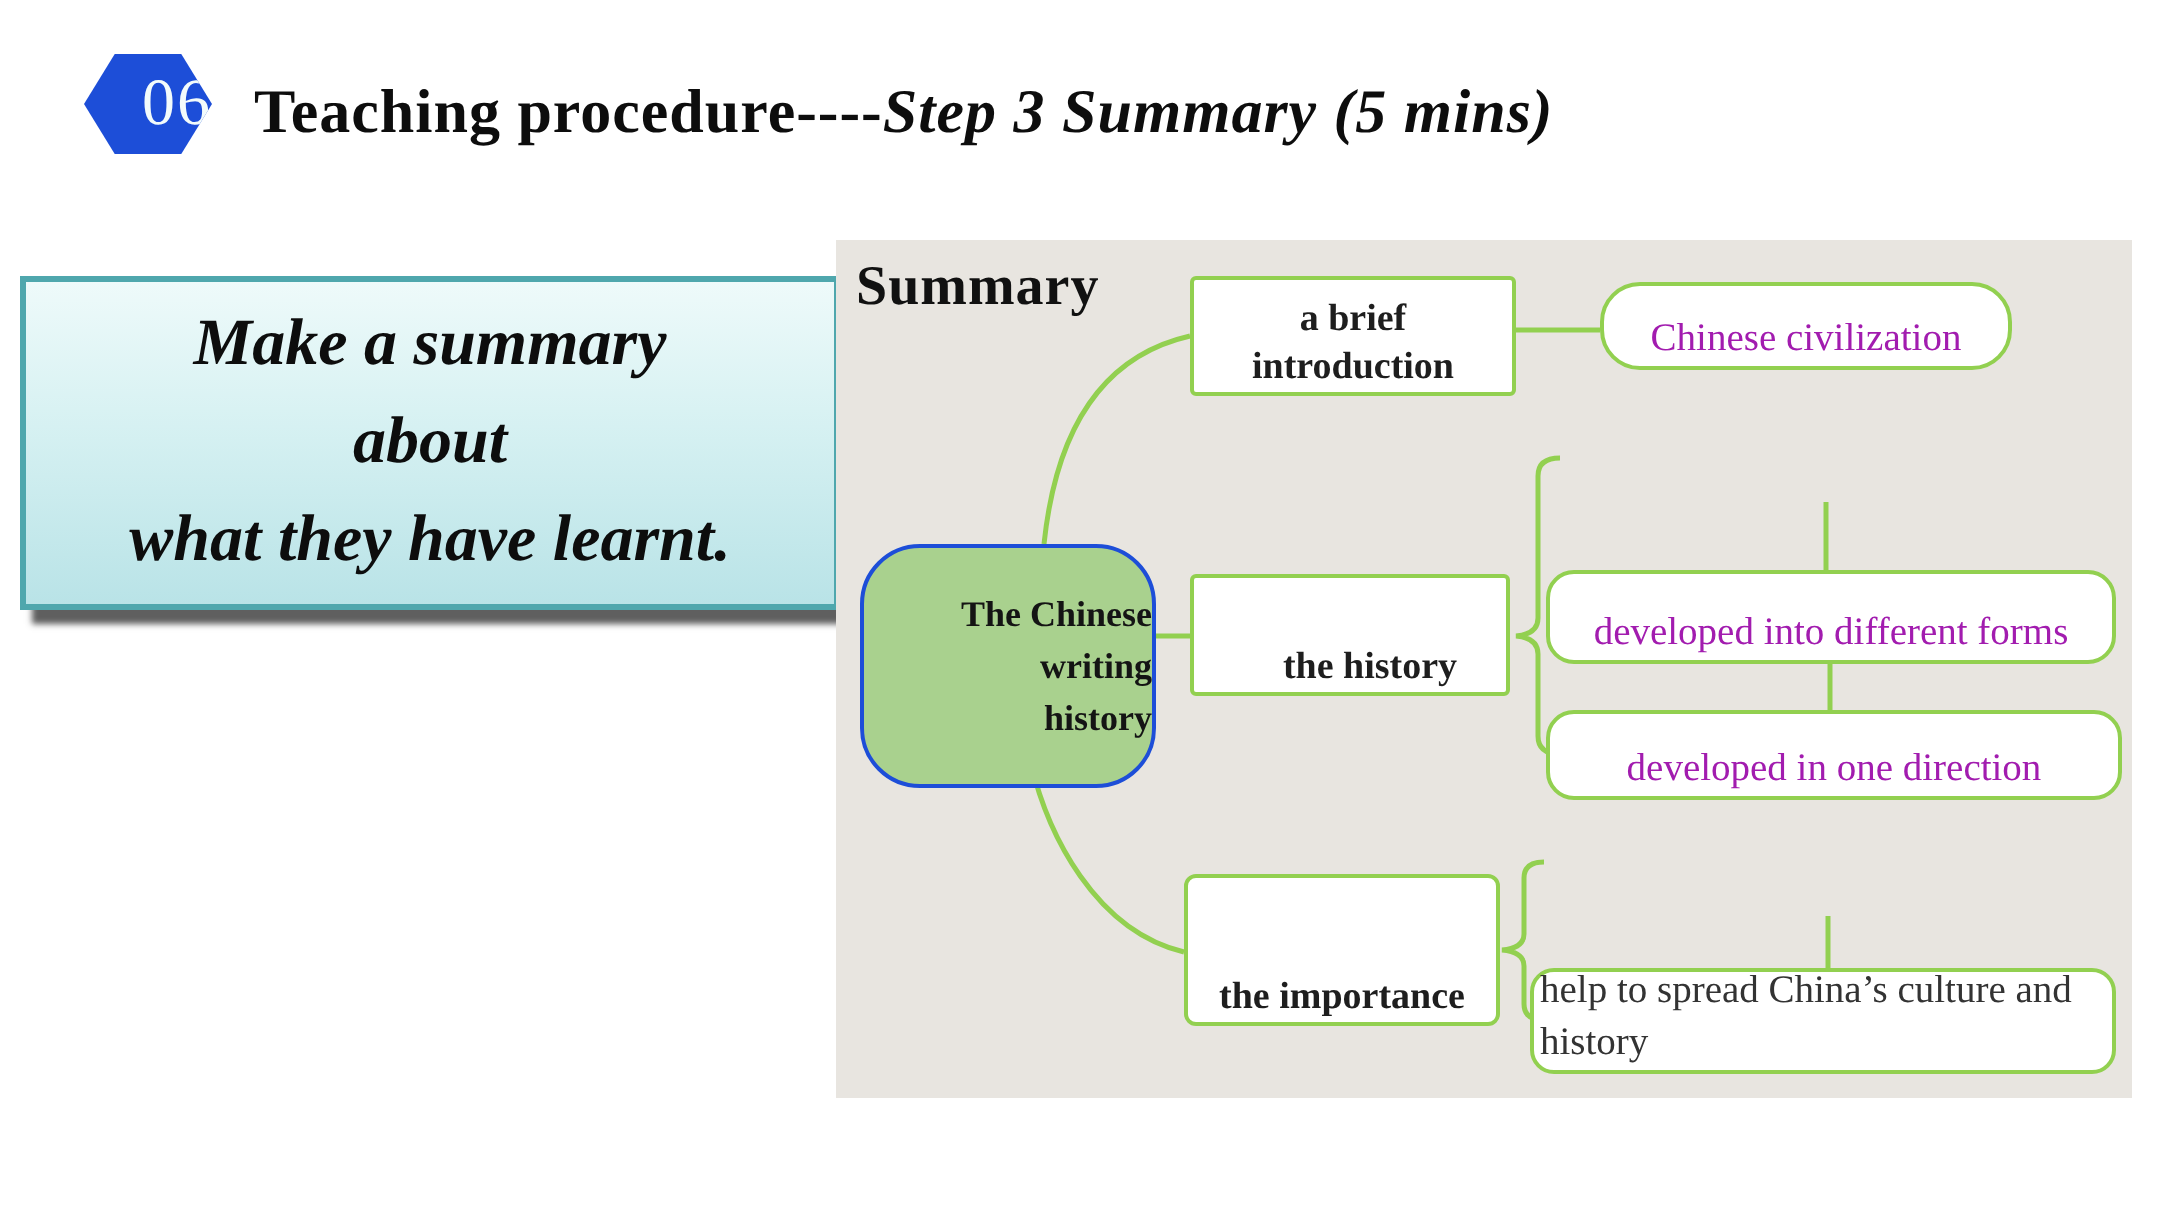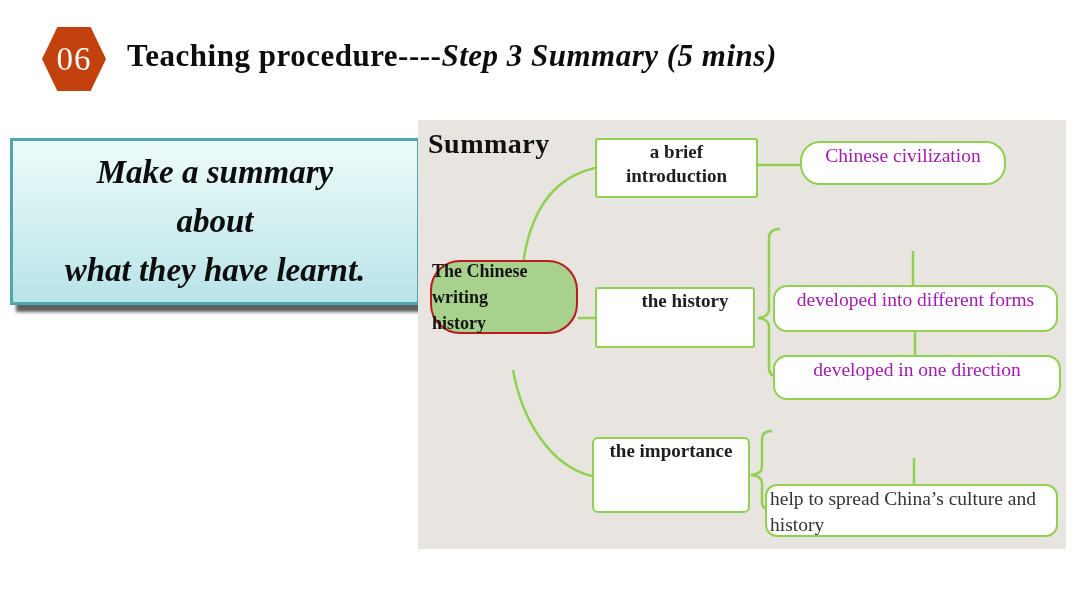--- a/index.html
+++ b/index.html
@@ -3,24 +3,24 @@
 <meta charset="utf-8">
 <style>
   html,body{margin:0;padding:0;}
   body{
     width:1080px;height:608px;position:relative;background:#ffffff;overflow:hidden;
     font-family:"Liberation Serif","DejaVu Serif",serif;
   }
   
   .hdr{position:absolute;left:0;top:0;width:1080px;height:100px;}
   .badge{
-    position:absolute;left:42px;top:27px;width:64px;height:64px;
-    background:#c2410c;
+    position:absolute;left:42px;top:27px;width:64px;height:50px;
+    background:#1d4ed8;
     clip-path:polygon(24% 0,76% 0,100% 50%,76% 100%,24% 100%,0 50%);
-    display:flex;align-items:center;justify-content:center;
+    display:flex;align-items:center;justify-content:flex-end;
   }
   .badge span{color:#f3fbfb;font-size:33px;font-weight:400;letter-spacing:1px;}
   .title{
     position:absolute;left:127px;top:38px;font-size:31px;font-weight:bold;color:#0d0d0d;
     white-space:nowrap;letter-spacing:0.5px;
   }
   .title .it{font-style:italic;}
   
   .instr{
     position:absolute;left:10px;top:138px;width:404px;height:161px;
@@ -37,24 +37,24 @@
   .panel{
     position:absolute;left:418px;top:120px;width:648px;height:429px;
     background:#e8e5e0;
   }
   .panel svg{position:absolute;left:0;top:0;}
   .sum-h{
     position:absolute;left:10px;top:8px;font-size:28px;font-weight:bold;color:#111;
     letter-spacing:0.5px;
   }
   .nbox{position:absolute;box-sizing:border-box;background:#ffffff;border:2px solid #92d050;
-    display:flex;align-items:flex-start;justify-content:center;color:#2e2e2e;}
+    display:flex;align-items:flex-end;justify-content:center;color:#2e2e2e;}
   .root{
-    left:12px;top:140px;width:148px;height:74px;border-radius:30px;
-    background:#a9d18e;border:2px solid #b91c1c;flex-direction:column;
+    left:12px;top:152px;width:148px;height:122px;border-radius:30px;
+    background:#a9d18e;border:2px solid #1d4ed8;flex-direction:column;
   }
   .root div{font-size:18px;font-weight:bold;color:#141414;line-height:26px;text-align:center;}
   .b1{left:177px;top:18px;width:163px;height:60px;border-radius:3px;}
   .b2{left:177px;top:167px;width:160px;height:61px;border-radius:3px;padding-left:20px;}
   .b3{left:174px;top:317px;width:158px;height:76px;border-radius:6px;}
   .lvl1{font-size:19px;font-weight:bold;color:#1e1e1e;text-align:center;line-height:24px;padding:0 6px;}
   .c1{left:382px;top:21px;width:206px;height:44px;border-radius:20px;}
   .c2{left:352px;top:87px;width:287px;height:44px;border-radius:14px;}
   .c3{left:355px;top:165px;width:285px;height:47px;border-radius:14px;}
   .c4{left:355px;top:235px;width:288px;height:45px;border-radius:14px;}

